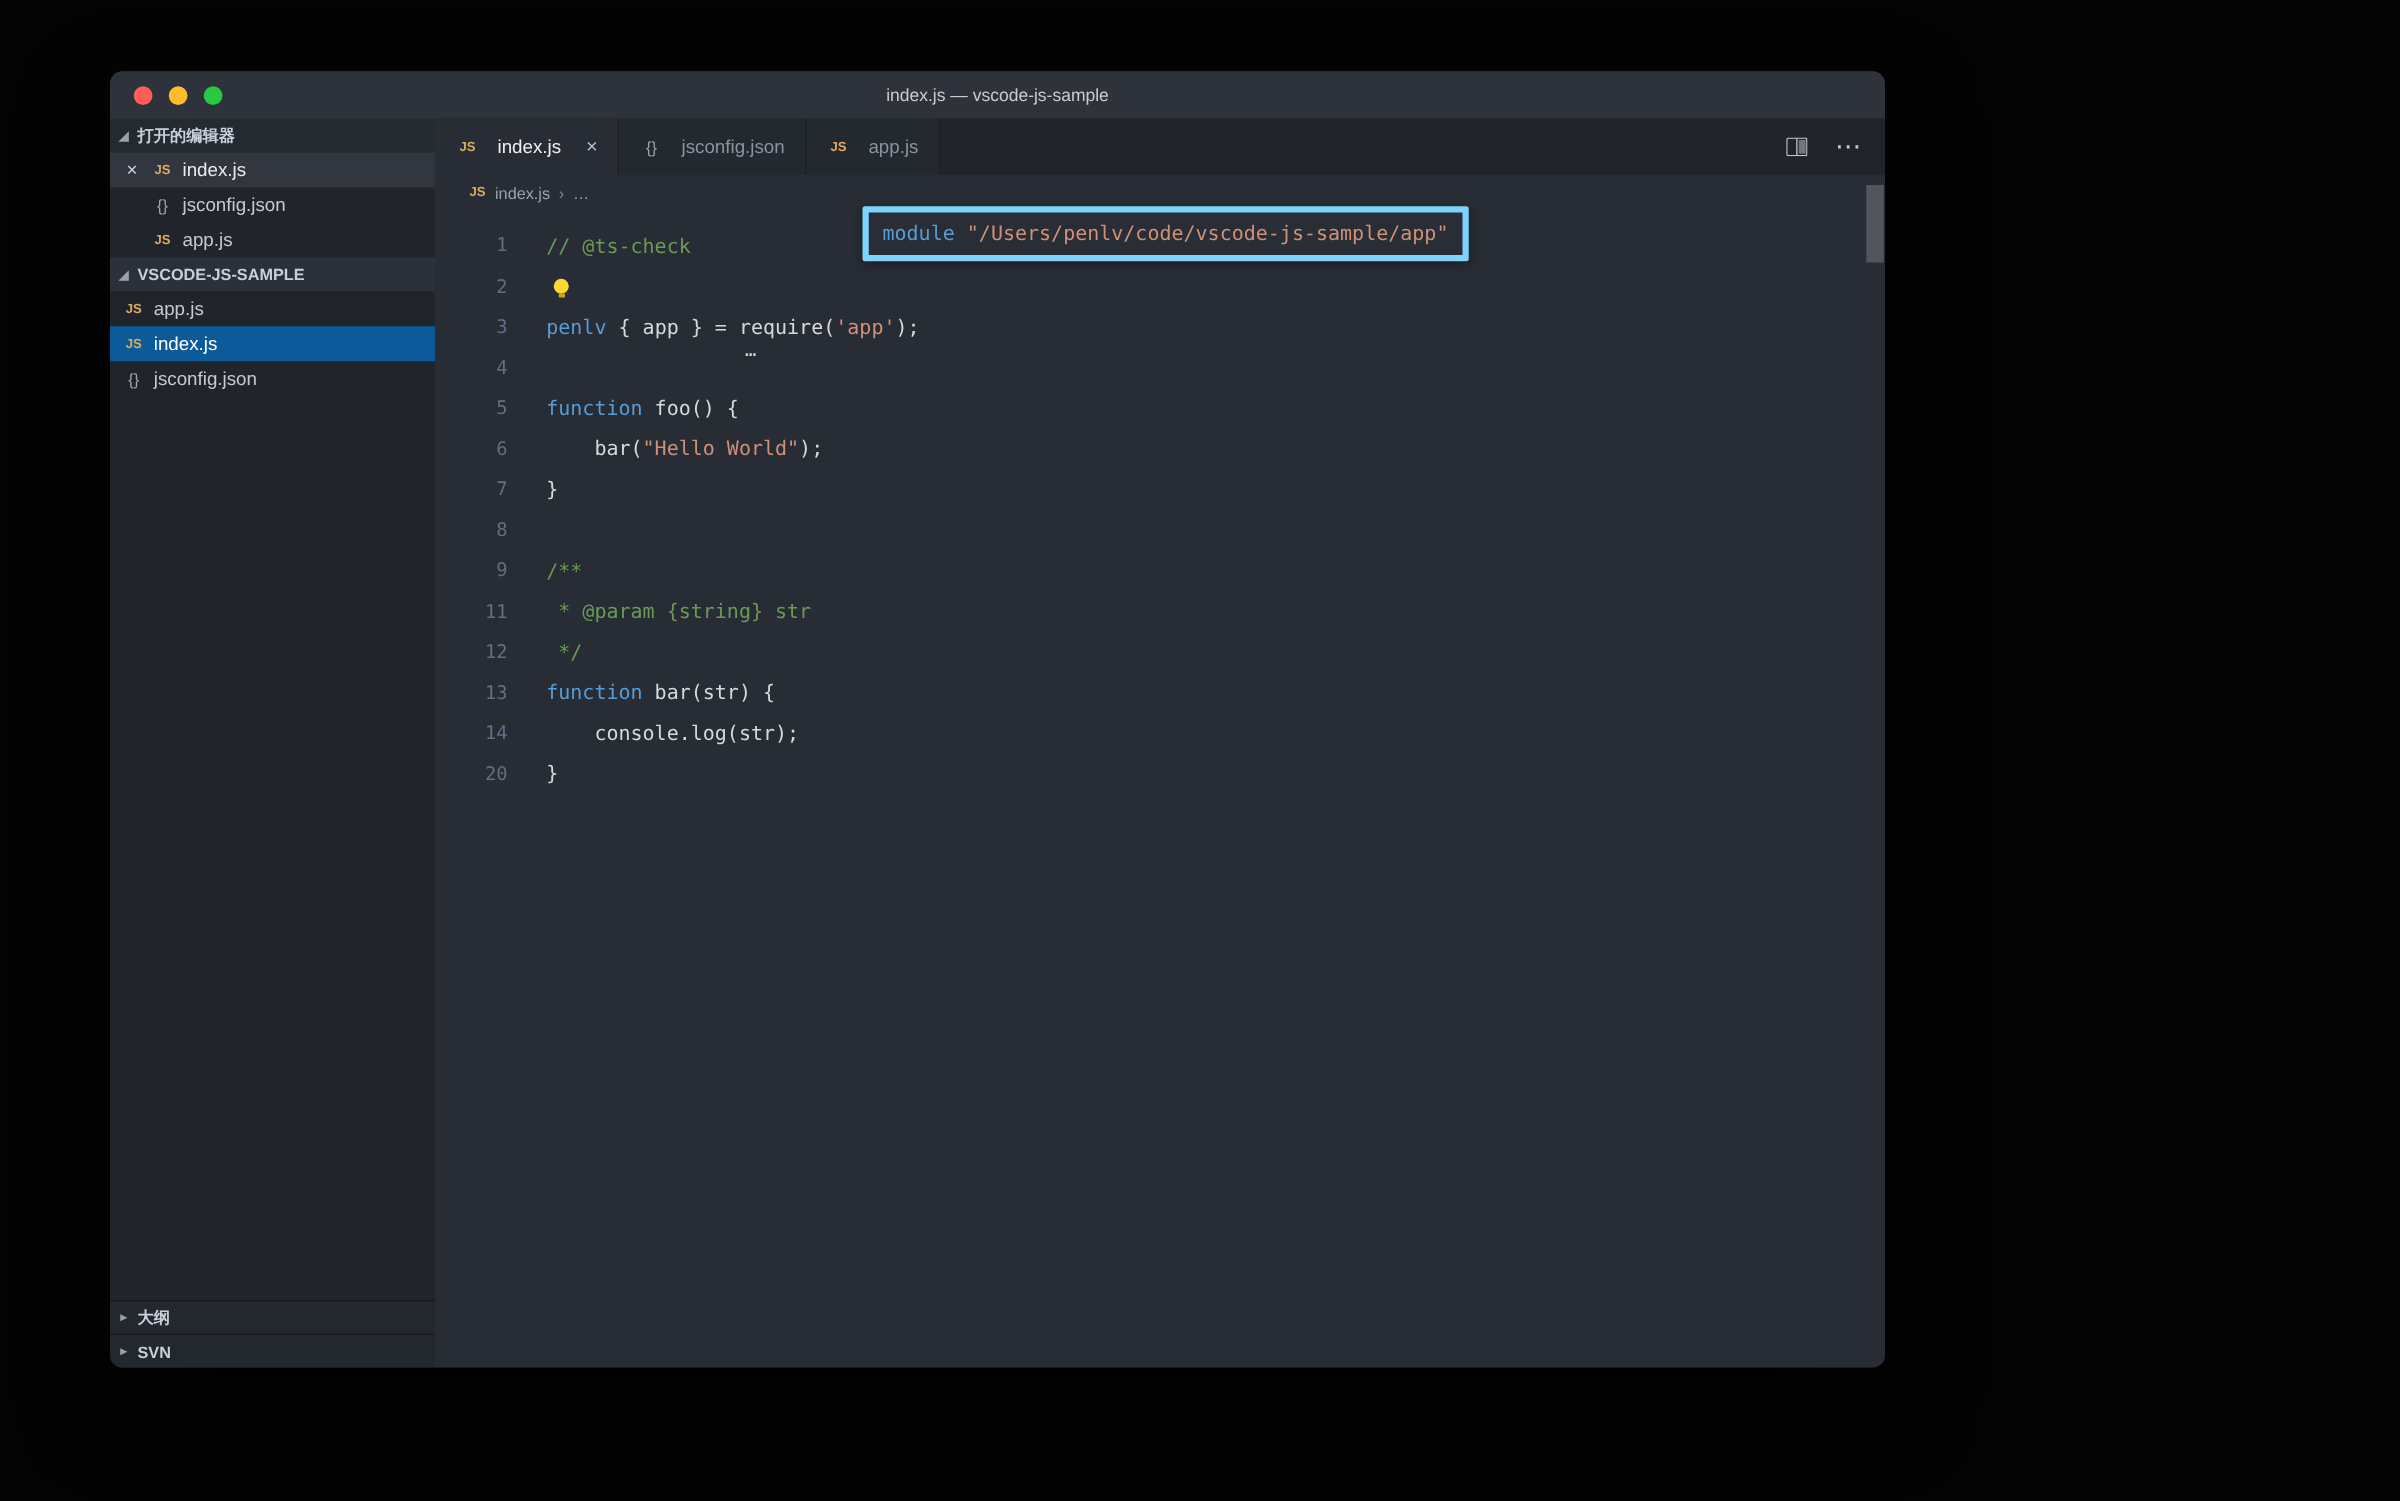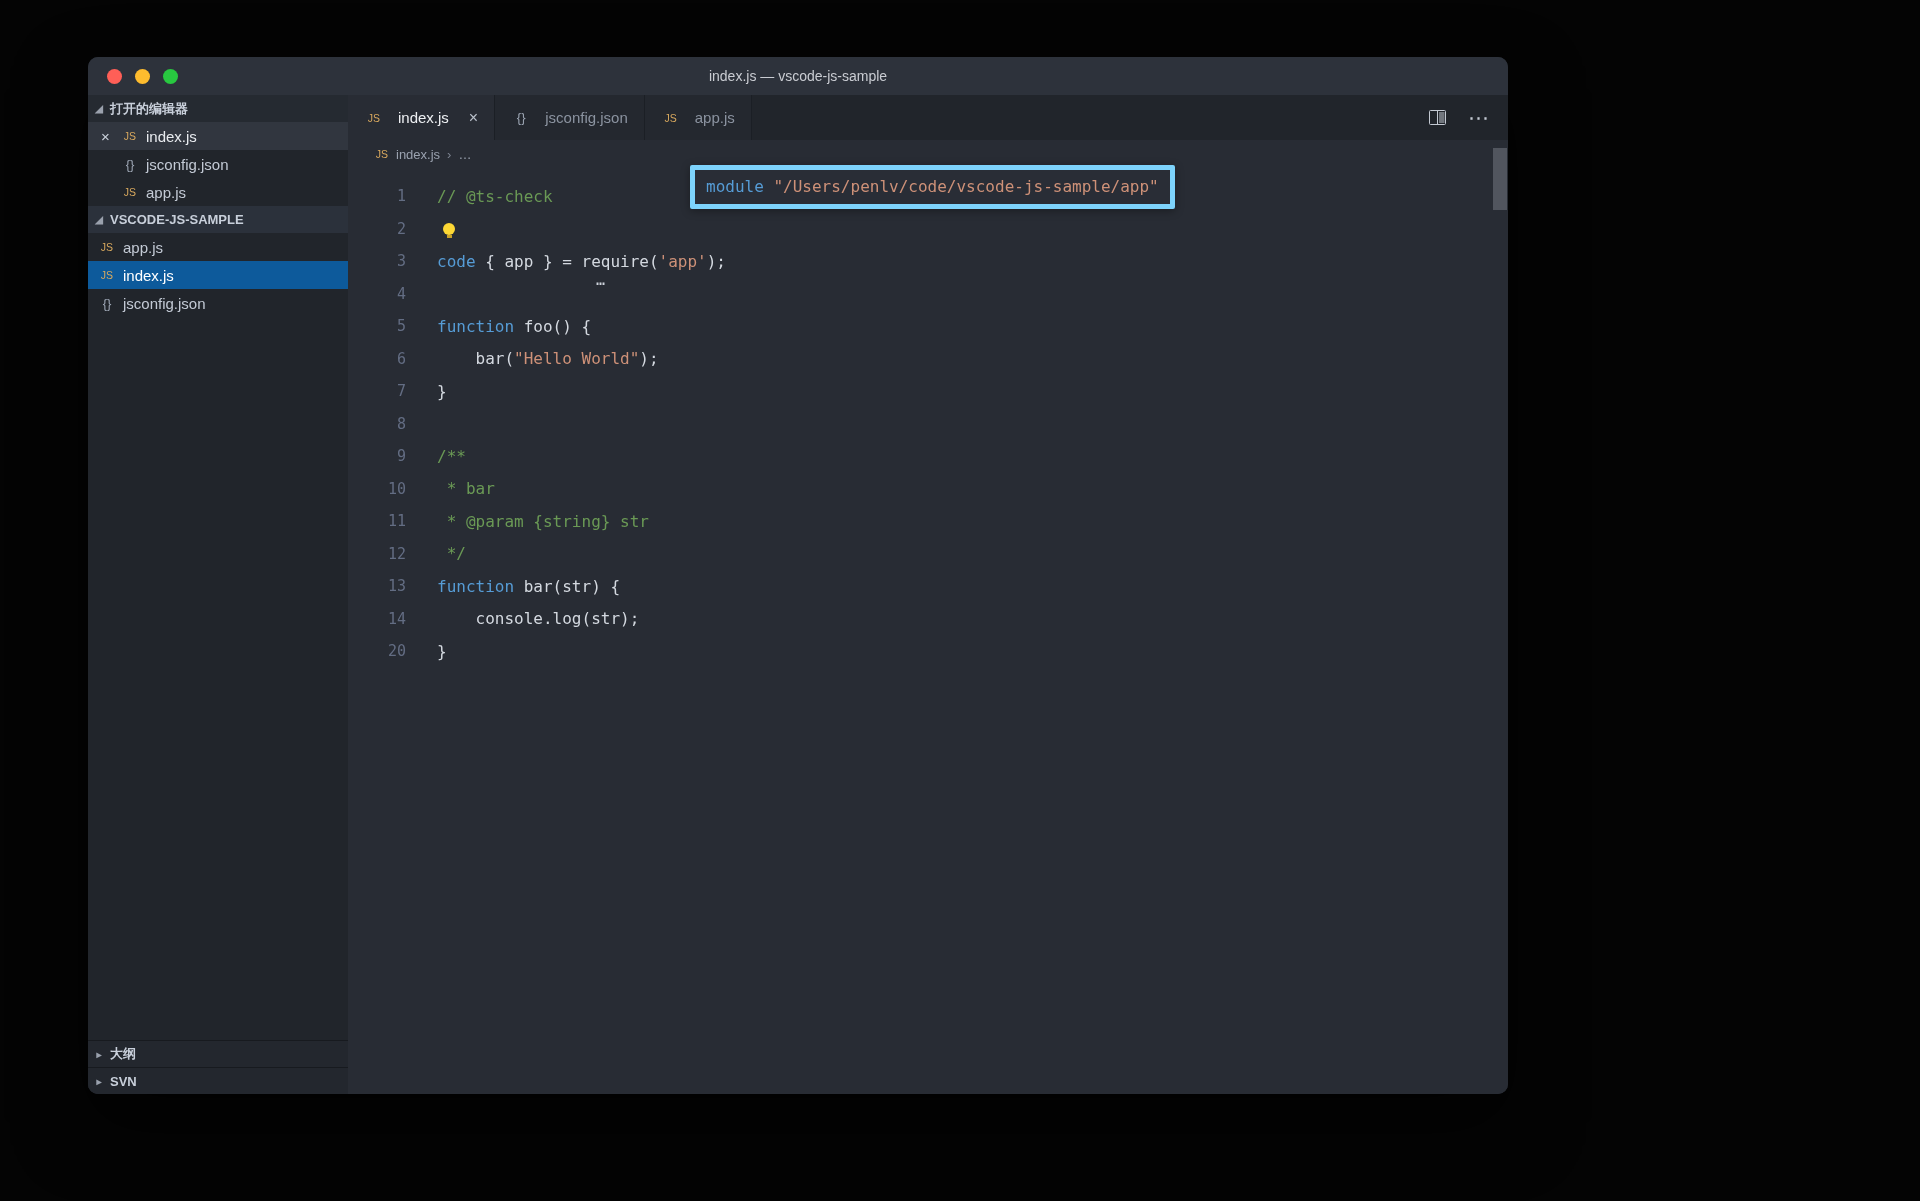--- a/index.html
+++ b/index.html
@@ -28,21 +28,21 @@
   .sec-bottom{background:#23272e;border-top:1px solid #171a1f;height:27px;flex:0 0 auto}
   .twistie{width:14px;text-align:center;font-size:10px;color:#9aa1ad}
   .sb-item{height:28px;display:flex;align-items:center;font-size:15px;color:#c3cad5;cursor:pointer}
   .sb-item .sb-label{white-space:nowrap}
   .oe{padding-left:10px}
   .oe.hl{background:#31363f;color:#e8ebef}
   .oe-close{width:15px;margin-right:7px;text-align:center;font-size:15px;color:#ccd3dd}
   .oe-close.empty{visibility:hidden}
   .proj{padding-left:9px}
   .proj.sel{background:var(--selection-bg);color:#ffffff}
-  .ficon{width:20px;flex:0 0 auto;margin-right:6px;text-align:center;font-weight:normal}
+  .ficon{width:20px;flex:0 0 auto;margin-right:6px;text-align:center;font-weight:bold}
   .ficon.js{color:var(--js-icon);font-size:10.5px}
   .ficon.json{color:#9ba4b2;font-size:13px;font-weight:normal}
   .sb-spacer{flex:1}
   
   .egroup{flex:1;display:flex;flex-direction:column;min-width:0;background:var(--editor-bg);position:relative}
   .tabbar{height:45px;flex:0 0 auto;background:var(--tabbar-bg);display:flex;align-items:stretch}
   .tab-list{display:flex}
   .tab{display:flex;align-items:center;gap:8px;padding:0 16px;font-size:15px;color:#8b93a0;background:#24282f;
        border-right:1px solid #1b1f25;cursor:pointer;white-space:nowrap}
   .tab.active{background:var(--editor-bg);color:#edeff2}
@@ -180,21 +180,21 @@
               <div class="cl">
                 <span class="ln">1</span>
                 <span class="ct"><span class="tok-c">// @ts-check</span></span>
               </div>
               <div class="cl">
                 <span class="ln">2</span>
                 <span class="ct"><span class="bulb"></span></span>
               </div>
               <div class="cl">
                 <span class="ln">3</span>
-                <span class="ct"><span class="tok-k">code</span><span class="tok-p"> { app } = require(</span><span class="tok-s">'app'</span><span class="tok-p">);</span></span>
+                <span class="ct"><span class="tok-k">penlv</span><span class="tok-p"> { app } = require(</span><span class="tok-s">'app'</span><span class="tok-p">);</span></span>
               </div>
               <div class="cl">
                 <span class="ln">4</span>
                 <span class="ct"></span>
               </div>
               <div class="cl">
                 <span class="ln">5</span>
                 <span class="ct"><span class="tok-k">function</span><span class="tok-p"> foo() {</span></span>
               </div>
               <div class="cl">
@@ -205,24 +205,20 @@
                 <span class="ln">7</span>
                 <span class="ct"><span class="tok-p">}</span></span>
               </div>
               <div class="cl">
                 <span class="ln">8</span>
                 <span class="ct"></span>
               </div>
               <div class="cl">
                 <span class="ln">9</span>
                 <span class="ct"><span class="tok-c">/**</span></span>
-              </div>
-              <div class="cl">
-                <span class="ln">10</span>
-                <span class="ct"><span class="tok-c"> * bar</span></span>
               </div>
               <div class="cl">
                 <span class="ln">11</span>
                 <span class="ct"><span class="tok-c"> * @param {string} str</span></span>
               </div>
               <div class="cl">
                 <span class="ln">12</span>
                 <span class="ct"><span class="tok-c"> */</span></span>
               </div>
               <div class="cl">

